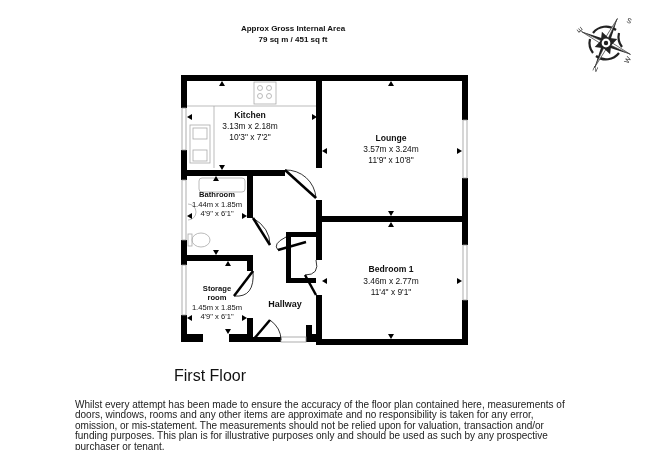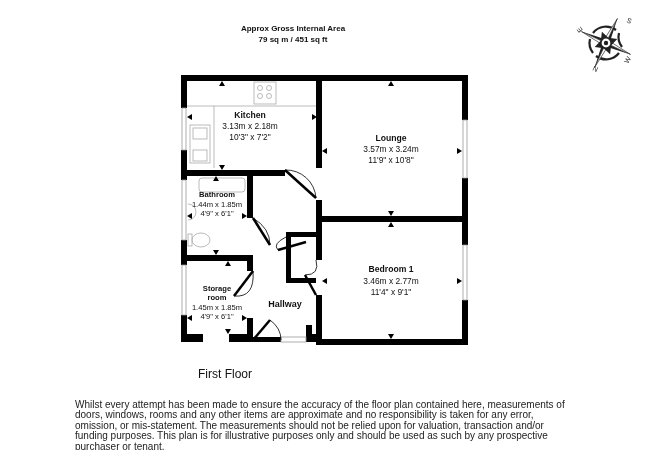--- a/index.html
+++ b/index.html
@@ -1,20 +1,20 @@
 <!DOCTYPE html>
 <html><head>
   <meta charset="utf-8">
   <style>
     html, body { margin: 0; padding: 0; background: #ffffff; }
     body { width: 650px; height: 450px; position: relative; overflow: hidden; font-family: "Liberation Sans", sans-serif; color: #111; }
     .area-header { position: absolute; left: 0; top: 23px; width: 586px; text-align: center; font-size: 8px; font-weight: bold; line-height: 11px; }
     .compass { position: absolute; left: 575px; top: 12px; width: 62px; height: 62px; }
     .plan { position: absolute; left: 0; top: 0; width: 650px; height: 400px; }
-    .floor-label { position: absolute; left: 198px; top: 367px; font-size: 12px; }
+    .floor-label { position: absolute; left: 174px; top: 367px; font-size: 16px; }
     .disclaimer { position: absolute; left: 75px; top: 400px; width: 500px; font-size: 10px; line-height: 10.4px; color: #222; }
     .room-text { font-family: "Liberation Sans", sans-serif; text-anchor: middle; fill: #111; }
     .room-name { font-weight: bold; font-size: 8.6px; }
     .room-dim { font-size: 8.4px; }
   </style>
 </head>
 <body>
 
 <div class="area-header">
   <div>Approx Gross Internal Area</div>

